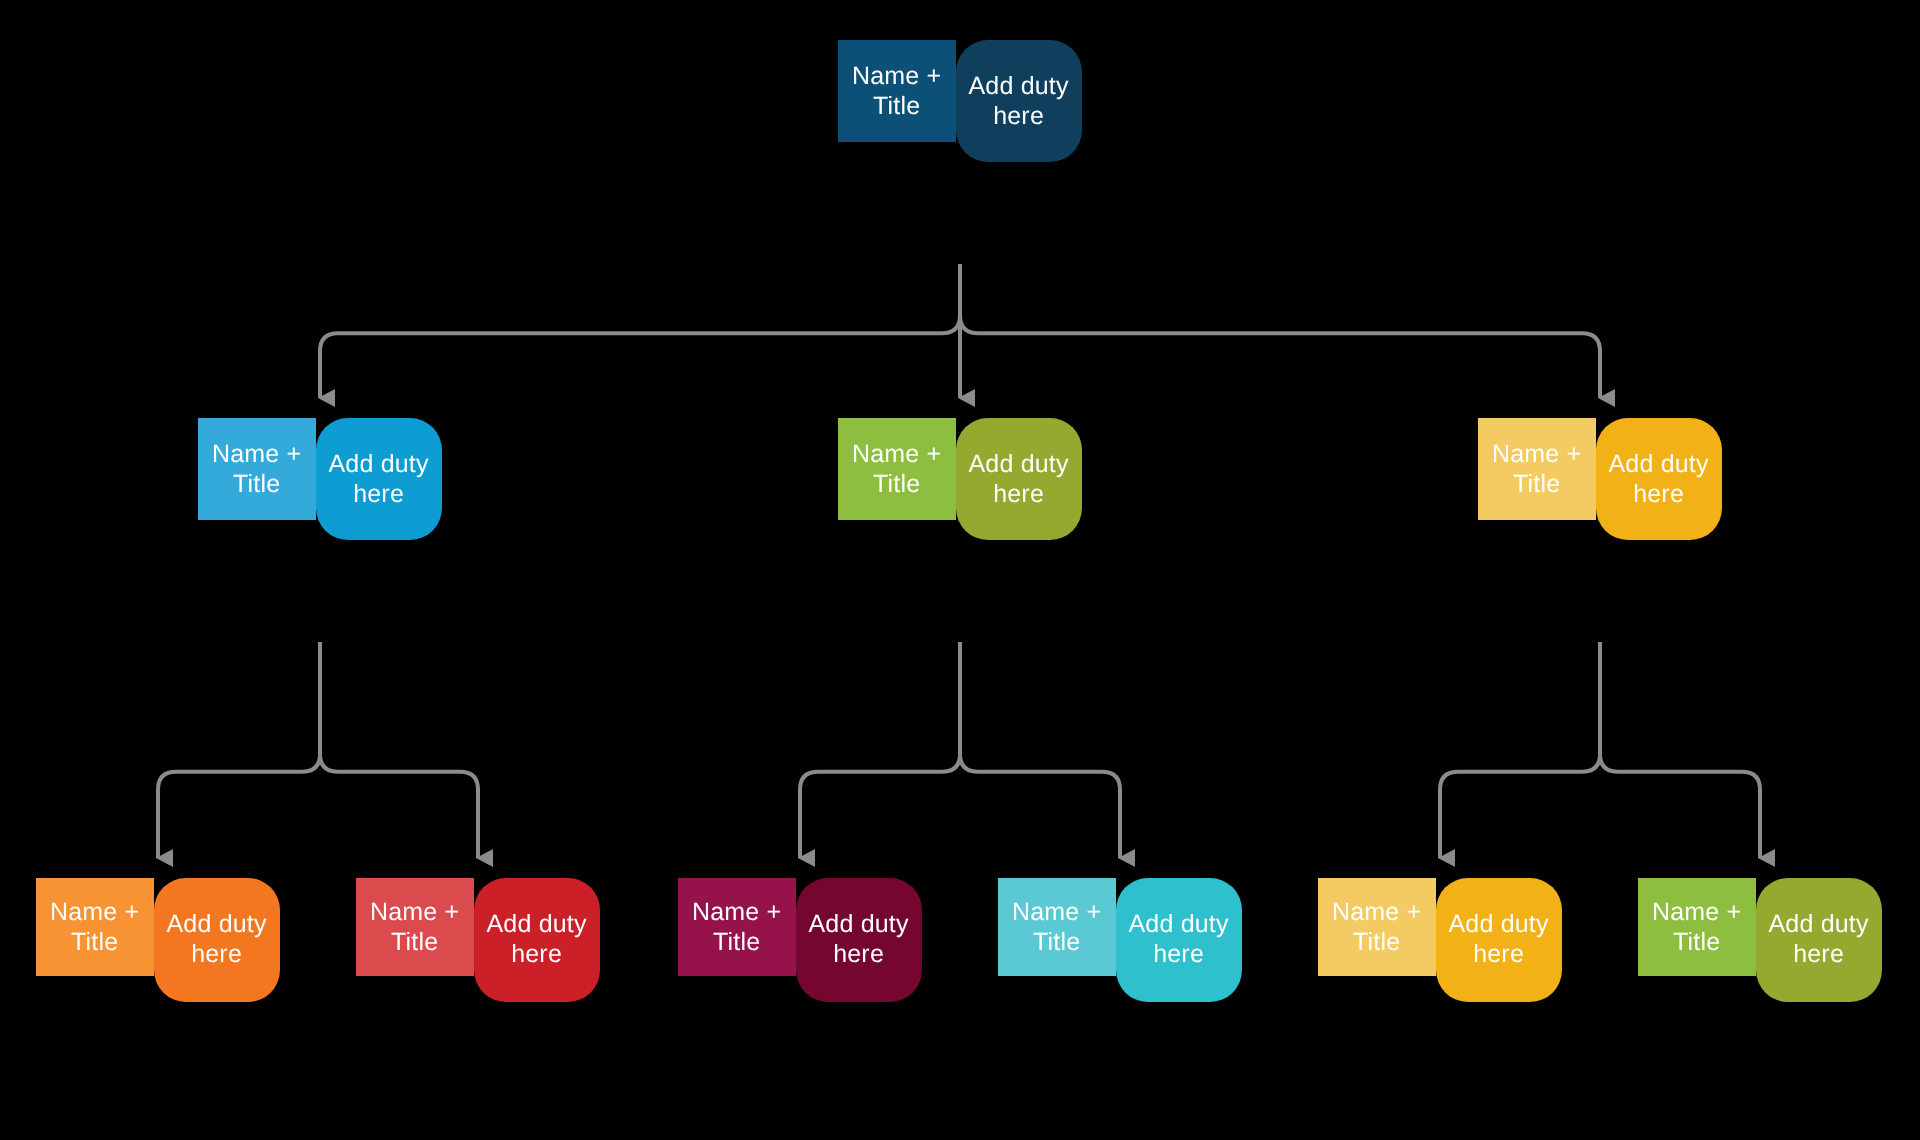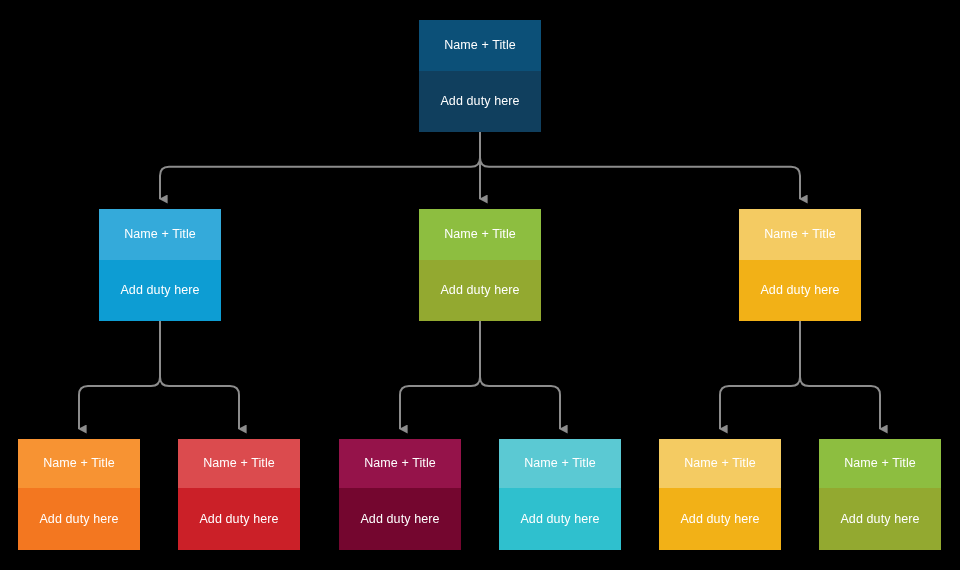--- a/index.html
+++ b/index.html
@@ -20,36 +20,36 @@
     position: absolute;
     top: 0; left: 0;
     width: 960px;
     height: 570px;
     pointer-events: none;
   }
   .node {
     position: absolute;
     width: 122px;
     display: flex;
-    flex-direction: column;
+    flex-direction: row;
     overflow: hidden;
   }
   .node-title, .node-duty {
     display: flex;
     align-items: center;
     justify-content: center;
     text-align: center;
     color: #ffffff;
     font-size: 12.5px;
     line-height: 1.2;
     letter-spacing: 0.1px;
     padding: 0 6px;
   }
   .node-title { height: 51px; }
-  .node-duty  { height: 61px; }
+  .node-duty  { height: 61px; border-radius: 16px; }
   .node.short .node-title { height: 49px; }
   .node.short .node-duty  { height: 62px; }
 </style>
 </head>
 <body>
 
 <div id="org-chart">
 
   <svg id="connector-layer" width="960" height="570" viewBox="0 0 960 570">
     <defs>

